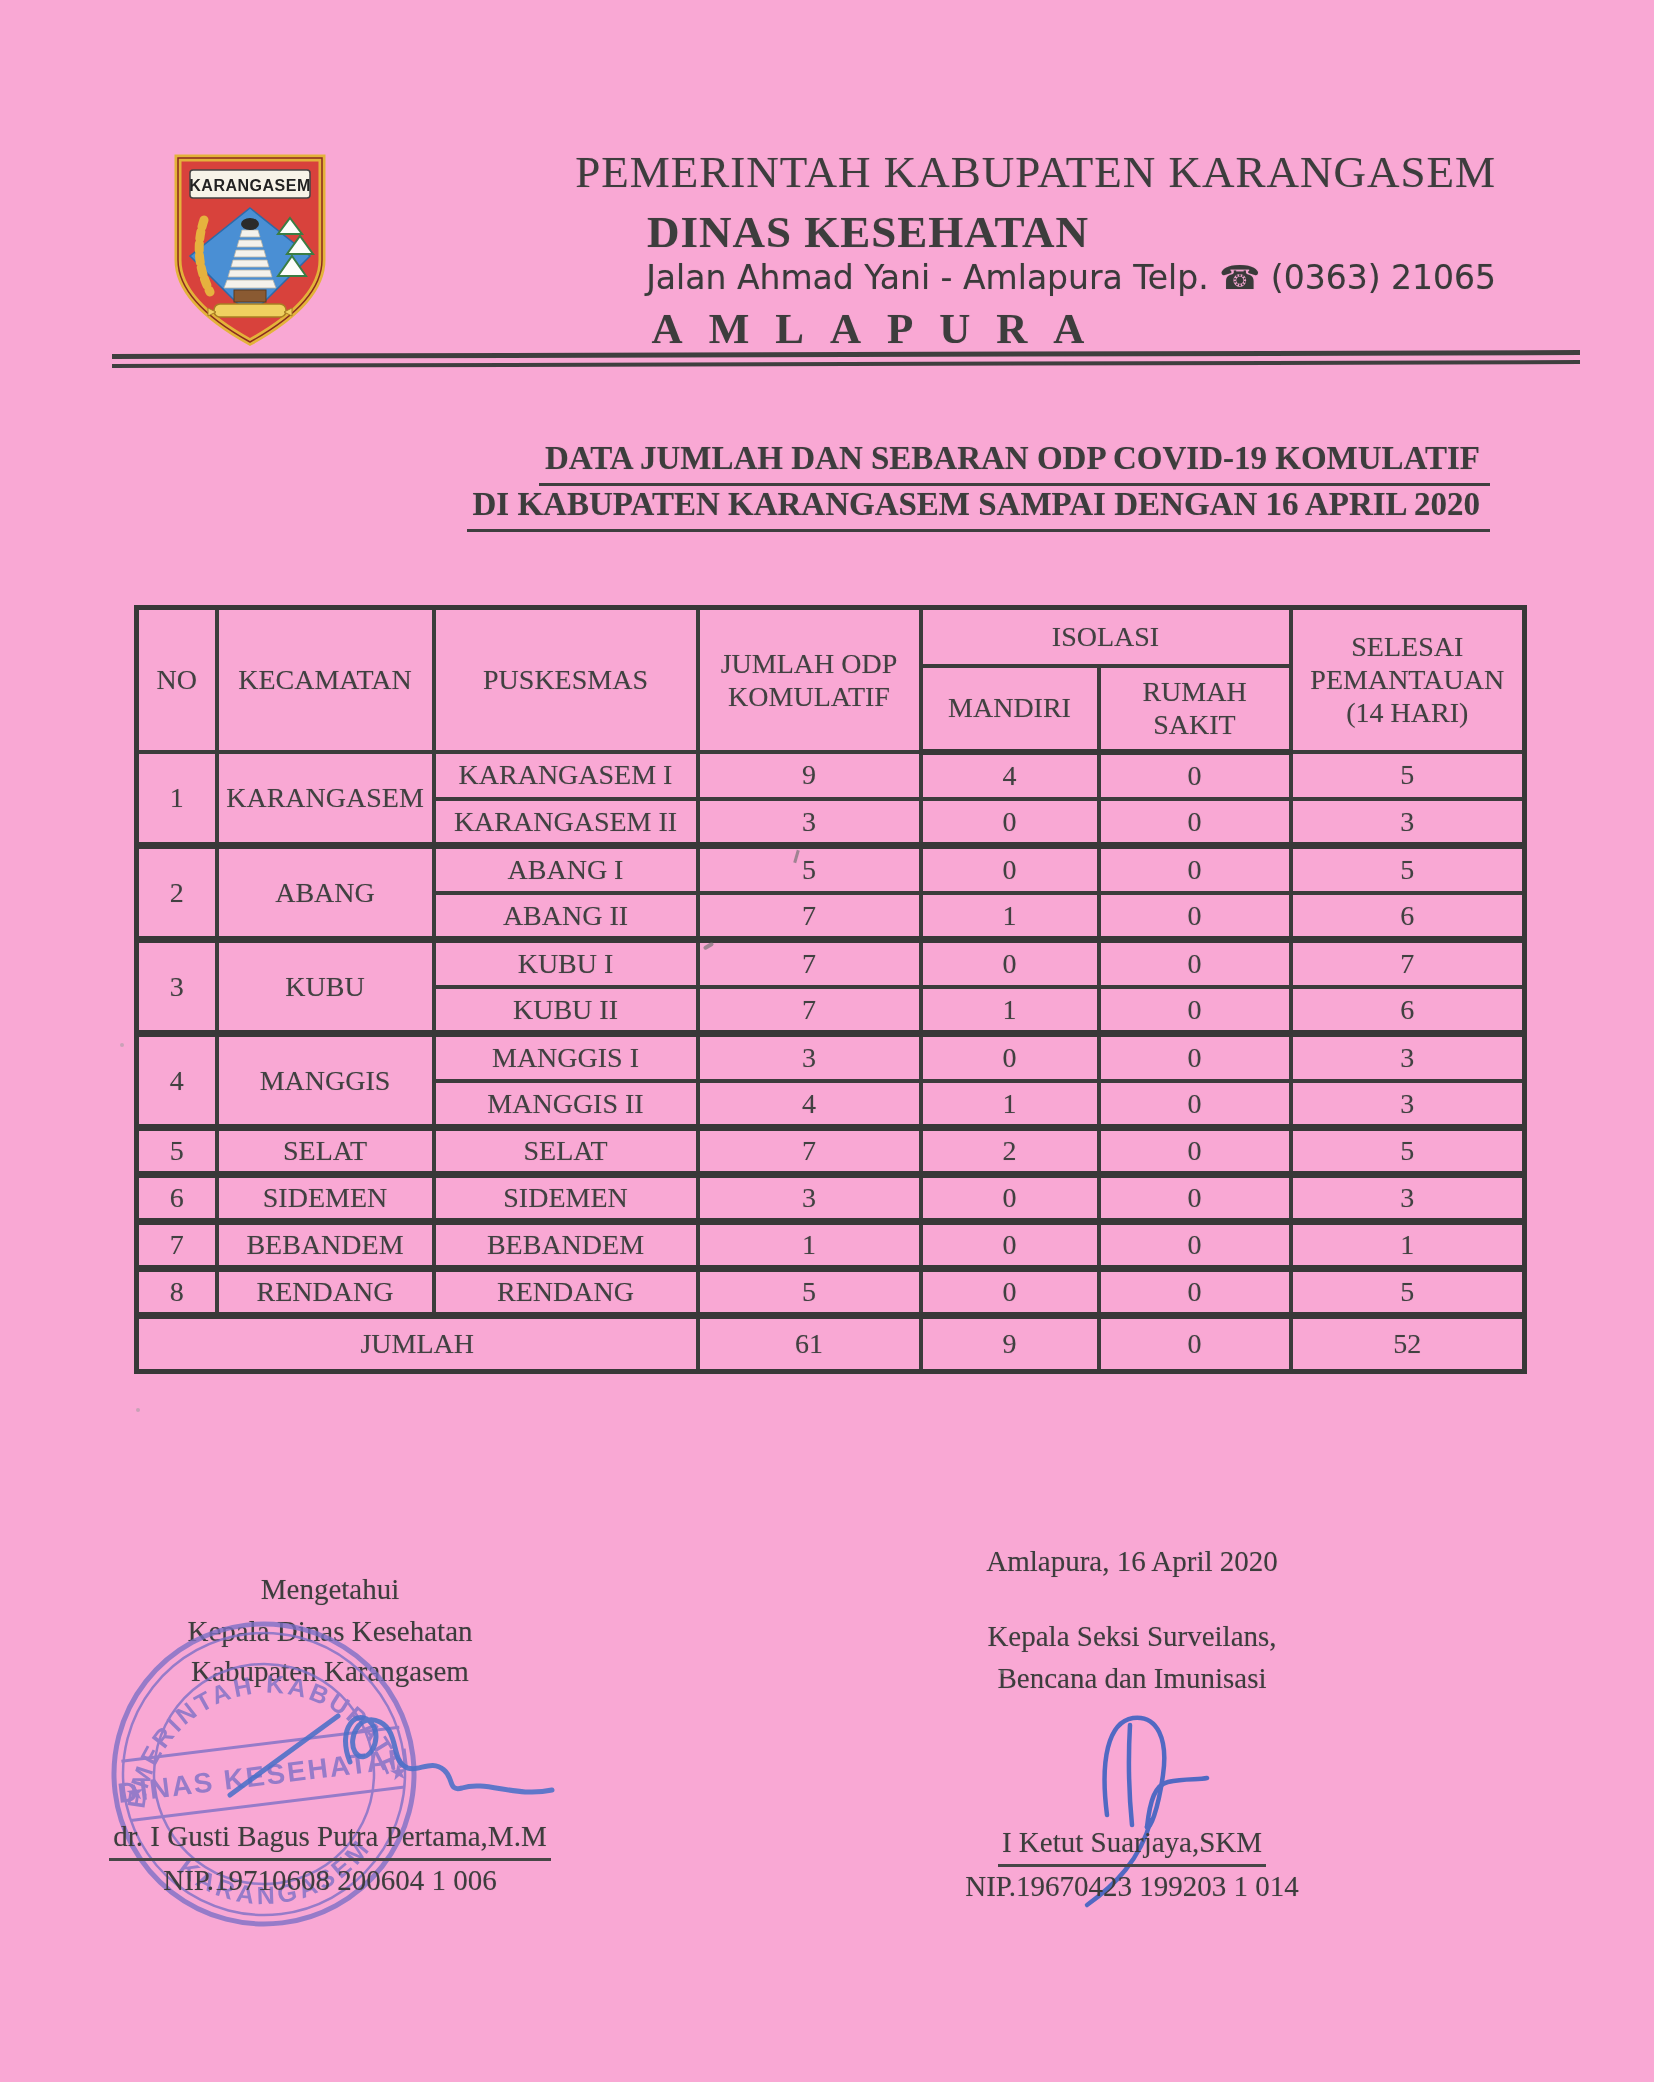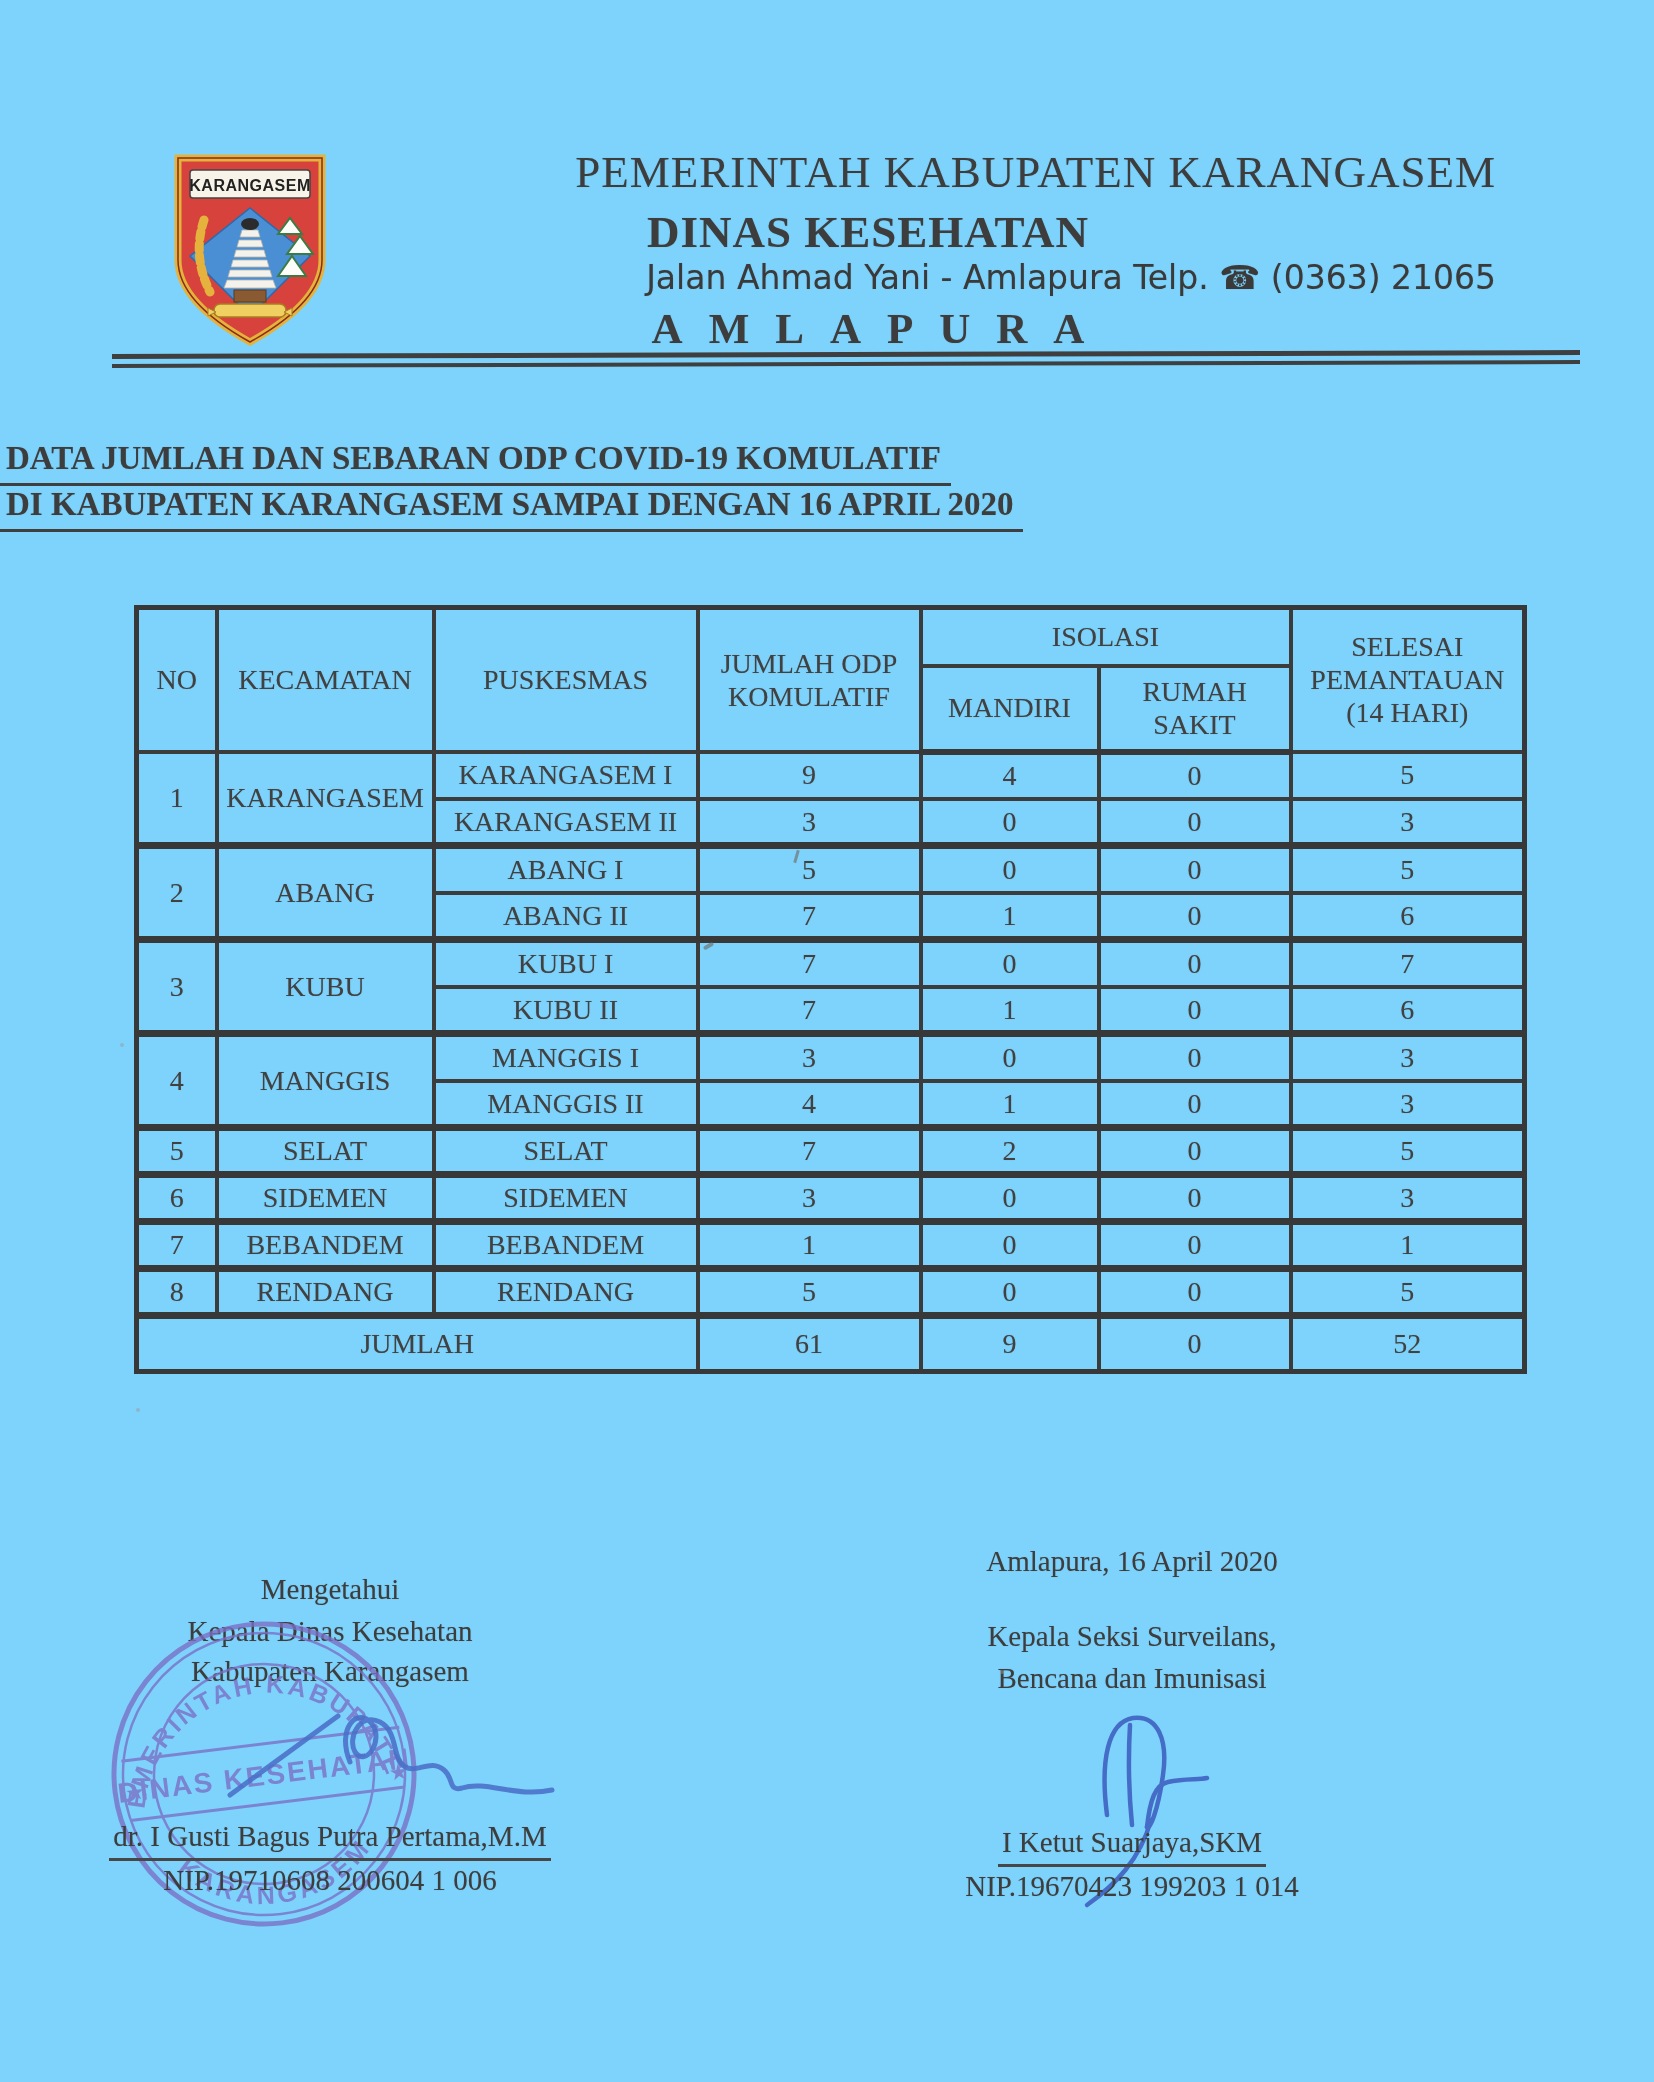--- a/index.html
+++ b/index.html
@@ -1,35 +1,35 @@
 <!DOCTYPE html>
 <html><head>
 <meta charset="utf-8">
 <style>
   * { margin:0; padding:0; box-sizing:border-box; }
   body { background:#e8e8e8; }
   .page {
     position:relative; width:1654px; height:2082px; margin:0 auto;
-    background:#7dd3fc; overflow:hidden;
+    background:#f9a8d4; overflow:hidden;
     font-family:"Liberation Serif","DejaVu Serif",serif; color:#3d3d3d;
   }
   .scan { text-shadow:0 0 1px rgba(80,80,80,.35); }
 
   
   .lh-gov     { position:absolute; top:146px;  left:240px; width:1256px; text-align:right; font-size:45px; letter-spacing:1px; }
   .lh-agency  { position:absolute; top:206px;  left:240px; width:1256px; text-align:center; font-size:45px; font-weight:bold; letter-spacing:1px; }
   .lh-address { position:absolute; top:258px;  left:240px; width:1256px; text-align:right; font-size:33px;
                 font-family:"DejaVu Sans","Liberation Sans",sans-serif; color:#3a3a3a; }
   .lh-city    { position:absolute; top:304px;  left:240px; width:1256px; text-align:center; font-size:43px; font-weight:bold;
                 letter-spacing:26px; text-indent:26px; }
   .rule { position:absolute; top:352px; left:112px; width:1468px; height:14px;
           border-top:5px solid #3f3f3f; border-bottom:4px solid #3f3f3f; transform:rotate(-0.15deg); }
 
   
-  .title { position:absolute; left:0; width:1490px; text-align:left; font-size:33px; font-weight:bold; }
+  .title { position:absolute; left:0; width:1490px; text-align:right; font-size:33px; font-weight:bold; }
   .title .ul { display:inline-block; border-bottom:3px solid #3f3f3f; padding:0 10px 6px 6px; }
   .t1 { top:440px; } .t2 { top:486px; }
 
   
   table.odp { position:absolute; top:605px; left:134px; width:1388px;
               border-collapse:collapse; table-layout:fixed; border:5px solid #383838; }
   table.odp td { border:4px solid #3c3c3c; font-size:28px; text-align:center; vertical-align:middle;
                  line-height:1.18; padding:2px 4px; color:#414141; }
   tr.h1 { height:58px; } tr.h2 { height:86px; }
   tr.body { height:47px; } tr.total { height:56px; }

